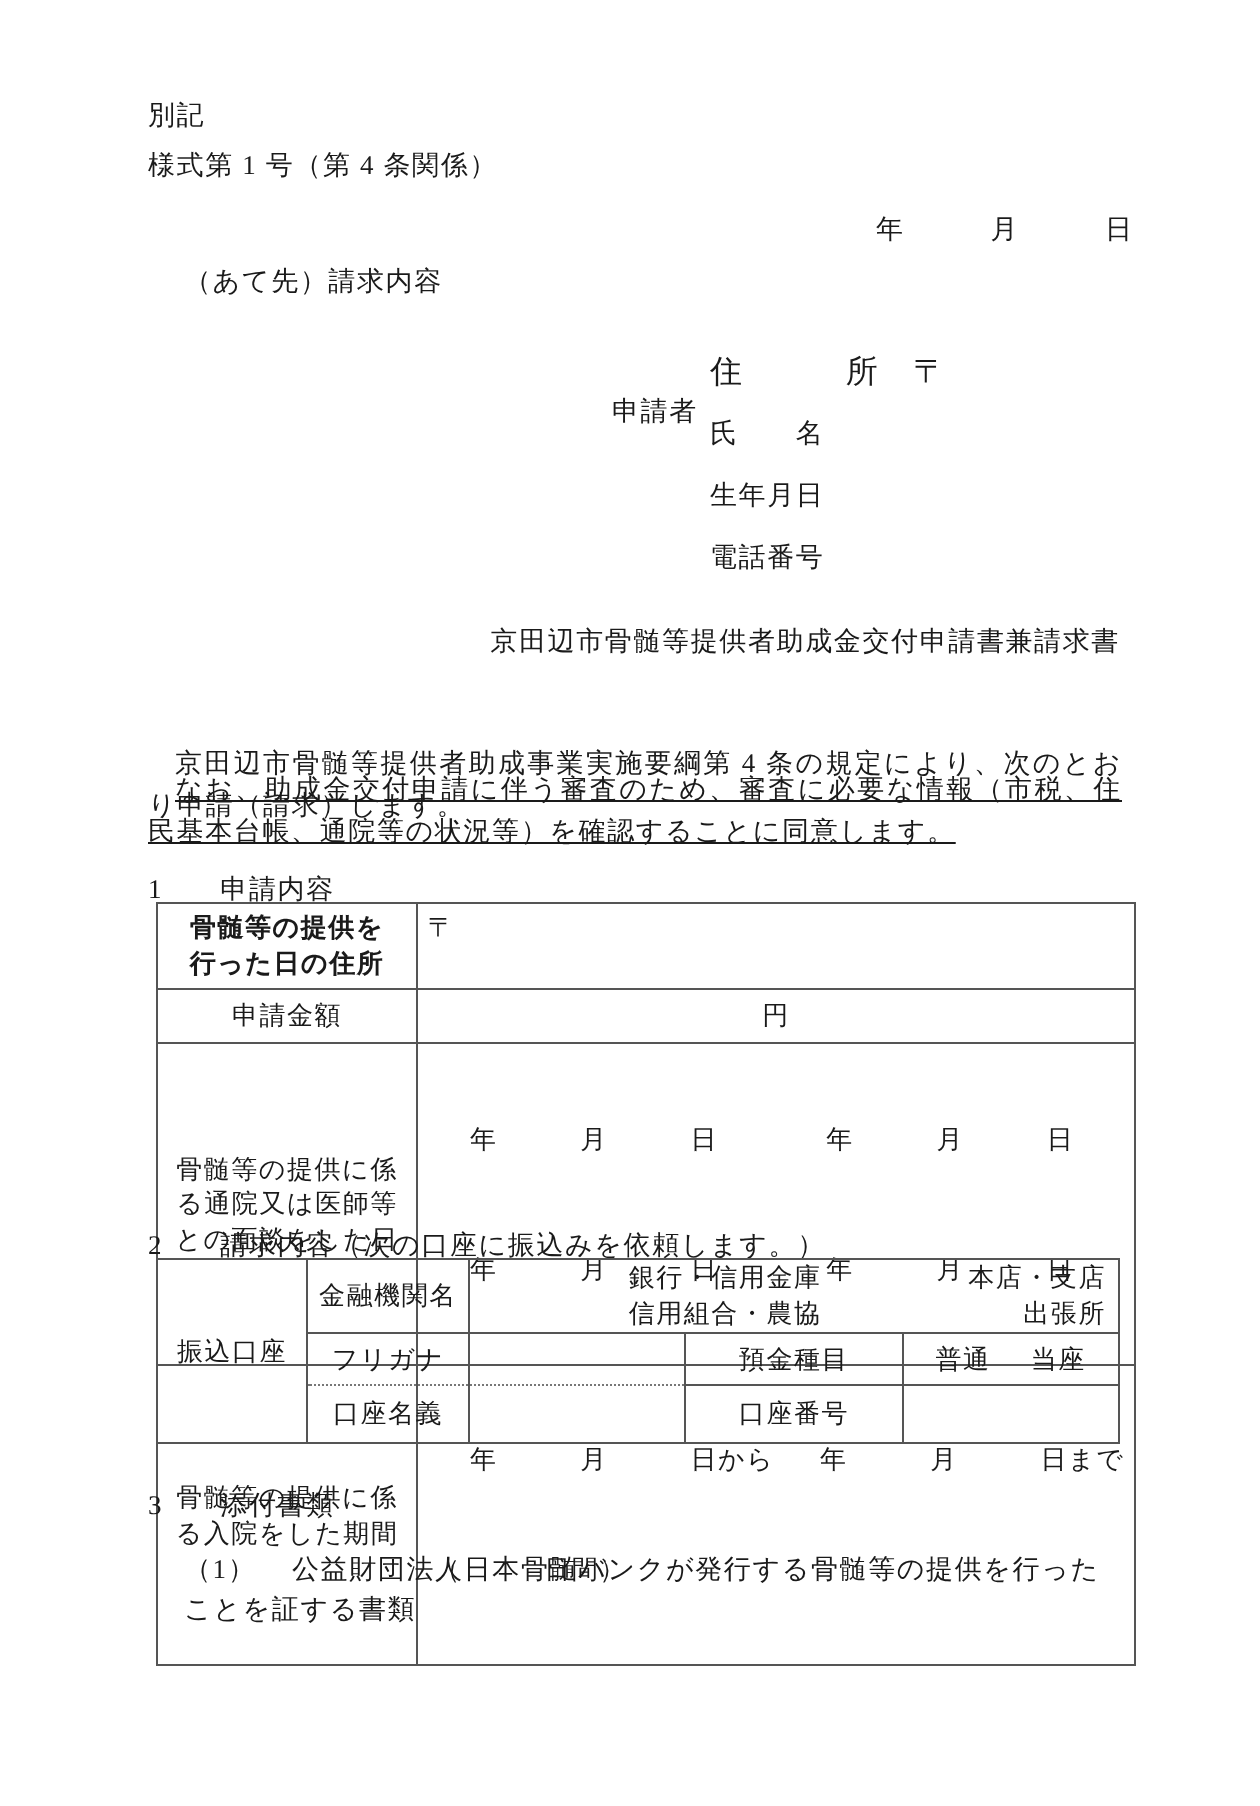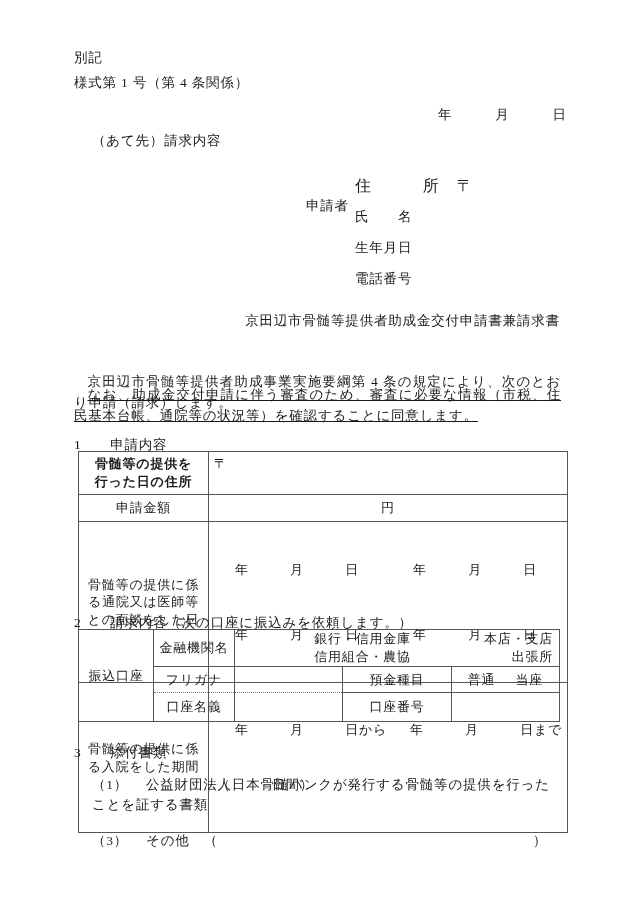--- a/index.html
+++ b/index.html
@@ -282,17 +282,14 @@
     </tr>
   </tbody>
     </table>
 
 
   <div class="jp sec-head" id="sec3-head">3　　添付書類</div>
 
   <div class="jp attach-item" id="att-1">
     <span class="attach-num">（1）</span><span class="attach-body">公益財団法人日本骨髄バンクが発行する骨髄等の提供を行ったことを証する書類</span>
   </div>
-  <div class="jp attach-item" id="att-3">
-    <span class="attach-num">（3）</span><span class="attach-body">その他　（　　　　　　　　　　　　　　　　　　　　　　）</span>
-  </div>
 
 </div>
 
 </body></html>

